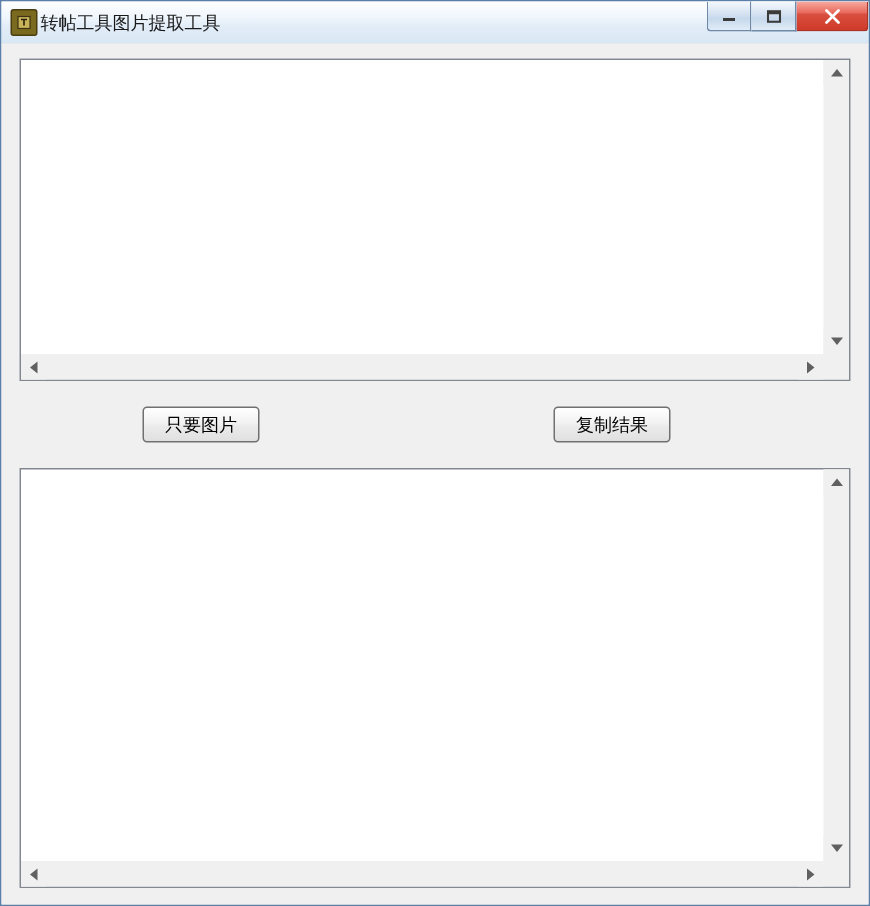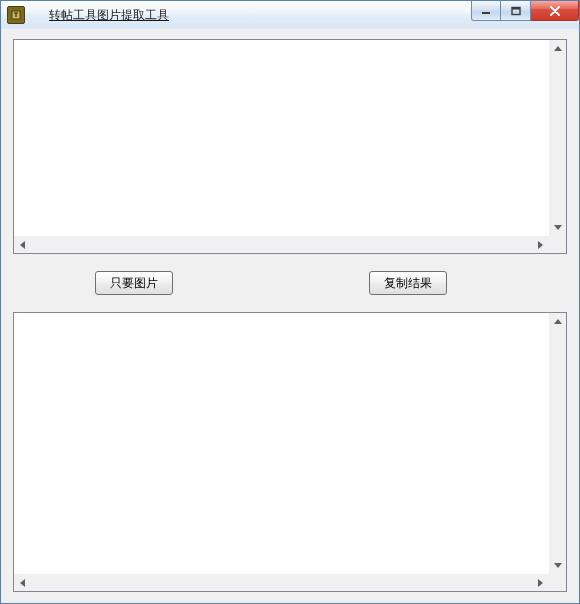--- a/index.html
+++ b/index.html
@@ -38,25 +38,24 @@
     background: #7a6a1f;
     border: 1px solid #4a3e10;
     border-radius: 2px;
     display: flex;
     align-items: center;
     justify-content: center;
   }
   .titlebar .app-icon svg { display:block; }
 
   .titlebar .title {
-    margin-left: 24px;
+    margin-left: 2px;
     color: #1a1a1a;
     font-size: 12px;
     line-height: 16px;
-    text-decoration: underline;
   }
 
   .win-buttons {
     position: absolute;
     right: 0;
     top: 0;
     display: flex;
     height: 20px;
   }
   .win-btn {

